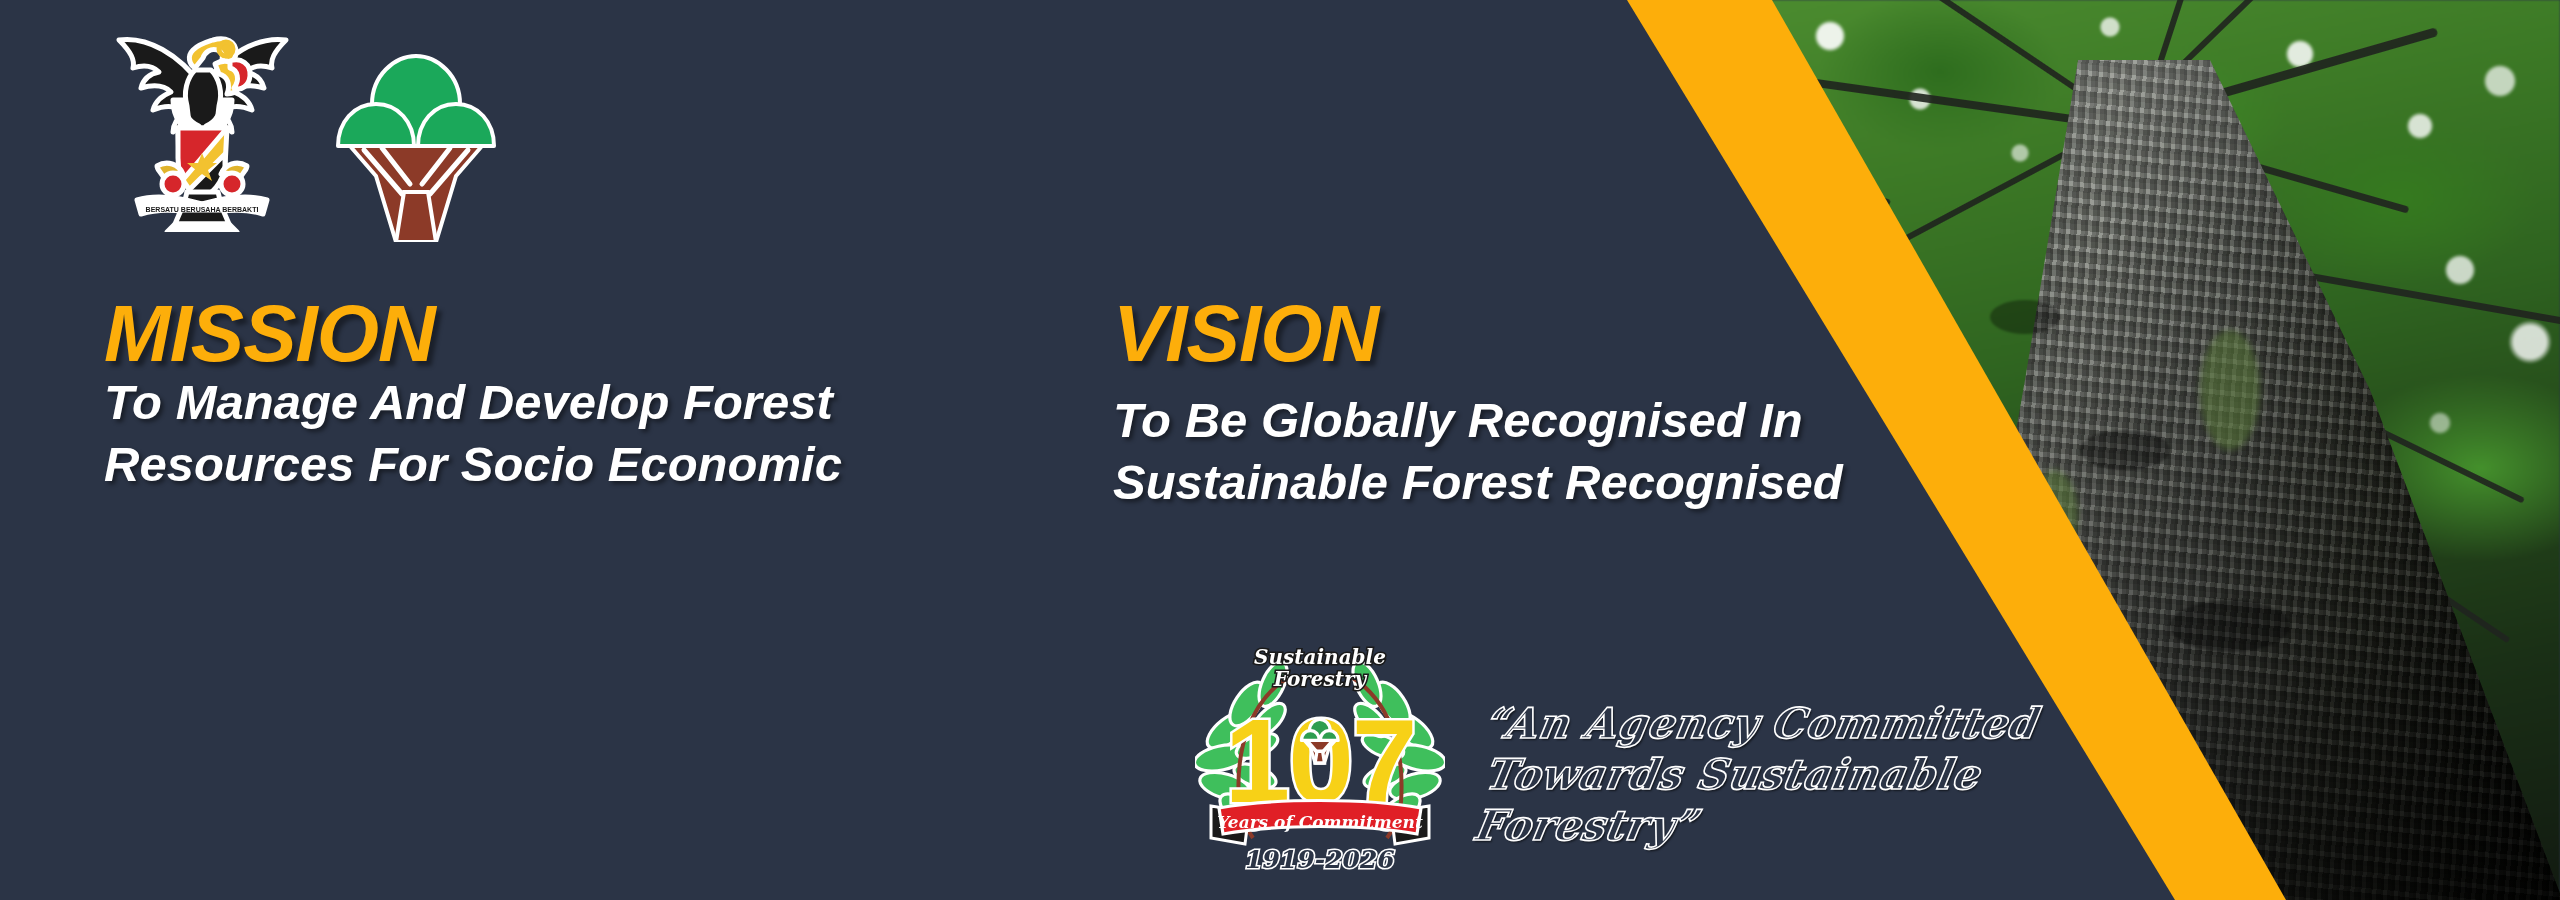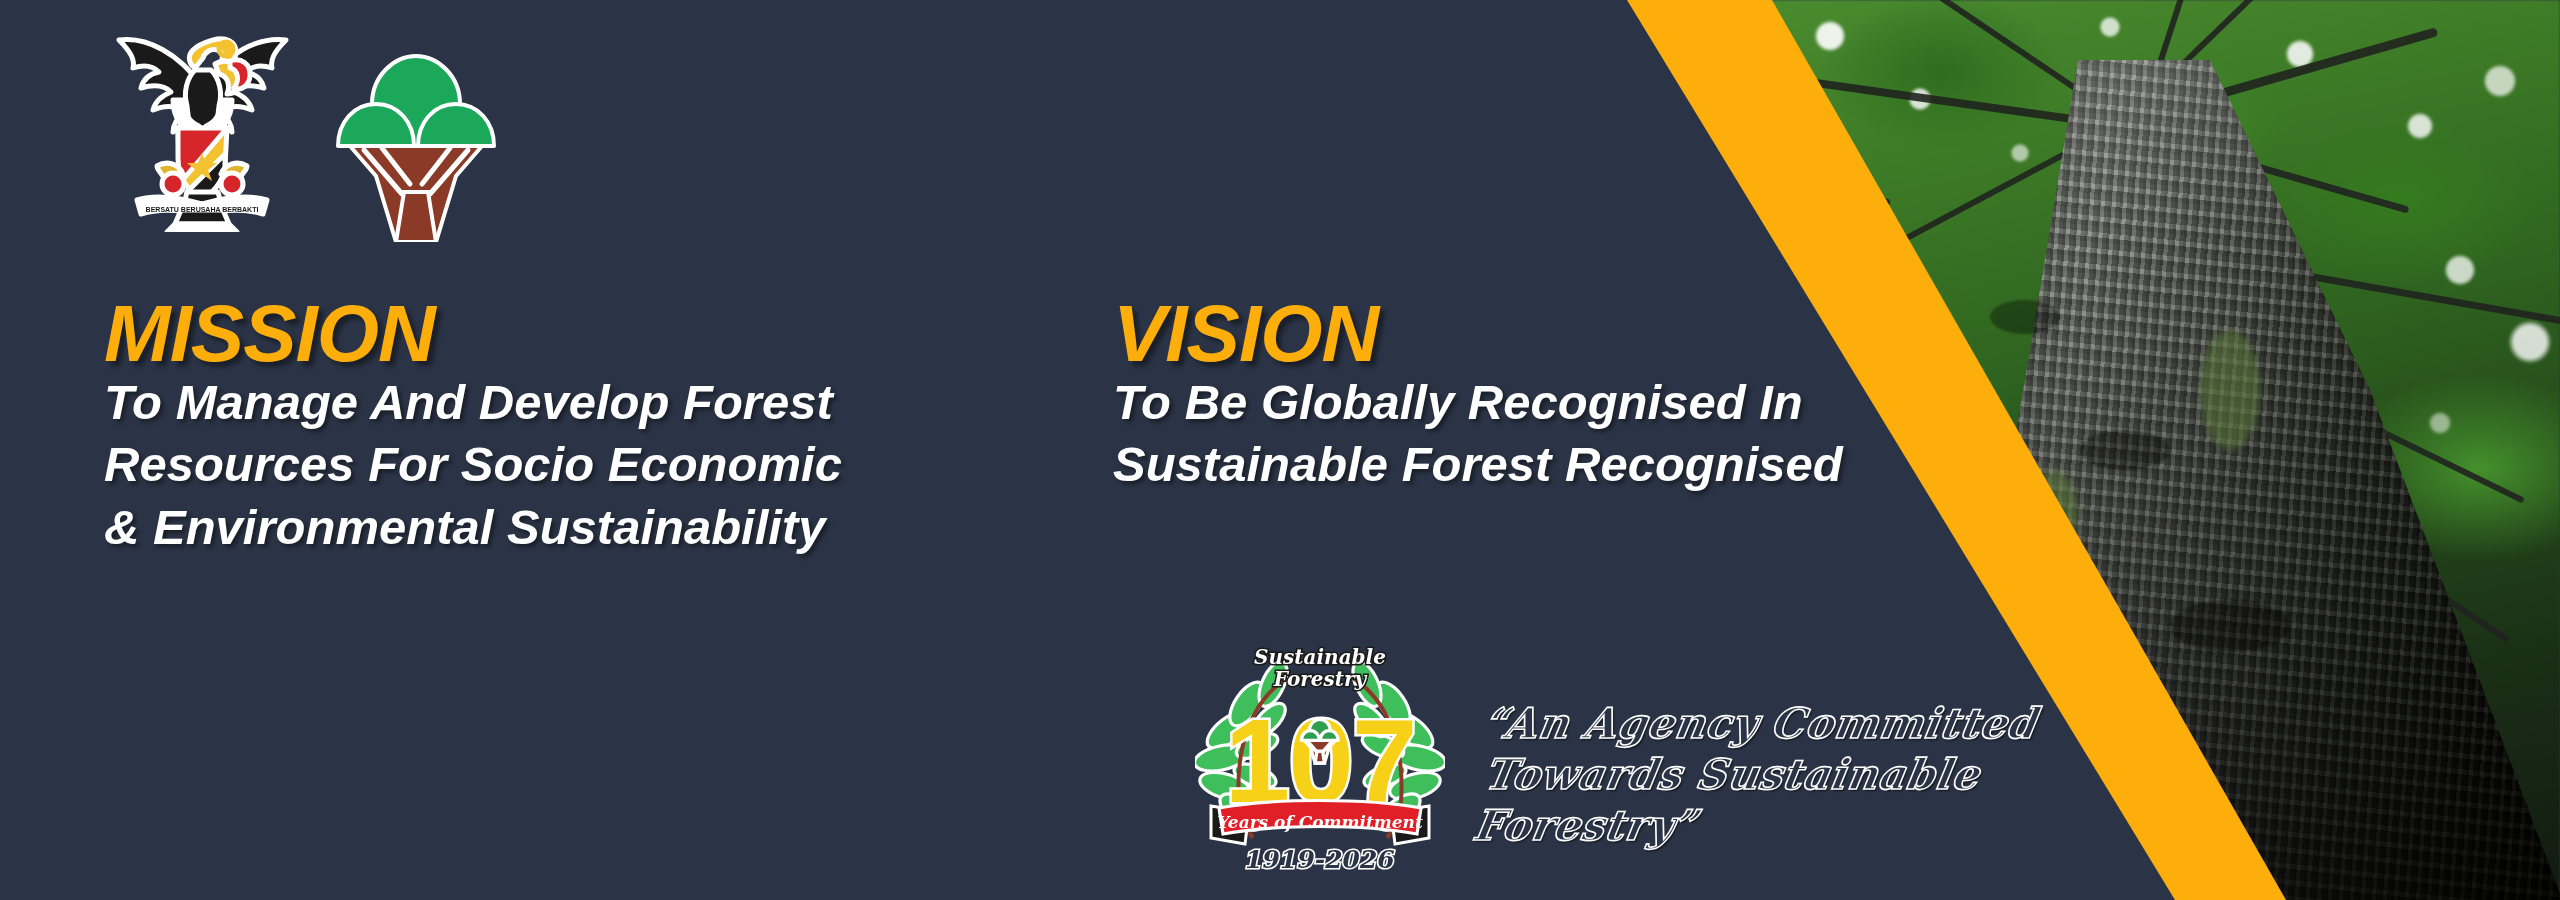--- a/index.html
+++ b/index.html
@@ -102,21 +102,21 @@
     color:#FDAE0A; letter-spacing:-1px; line-height:.94;
     text-shadow: 5px 5px 4px rgba(0,0,0,.40);
   }
   .body-line{
     font-size:49px; font-weight:bold; font-style:italic;
     color:#ffffff; line-height:1.27; white-space:nowrap;
     text-shadow: 3px 3px 4px rgba(0,0,0,.45);
     font-stretch:condensed;
   }
   .body-block{ }
-  .col-vision .body-block{ }
+  .col-vision .body-block{ margin-top:18px; }
 
   
   .anniv{ position:absolute; left:1195px; top:634px; width:250px; height:250px; }
 
   
   .tagline{
     position:absolute; left:1478px; top:698px;
     width:620px;
     font-family:"DejaVu Serif", serif;
     font-style:italic; font-weight:bold;
@@ -218,21 +218,20 @@
         </g>
         <path d="M68 150 L92 150 L100 200 L60 200 Z" fill="#8C3A28" stroke="#ffffff" stroke-width="4"></path>
       </svg>
     </div>
 
     <div class="col col-mission">
       <div class="heading">MISSION</div>
       <div class="body-block">
         <div class="body-line">To Manage And Develop Forest</div>
         <div class="body-line">Resources For Socio Economic</div>
-        <div class="body-line">&amp; Environmental Sustainability</div>
       </div>
     </div>
 
     <div class="col col-vision">
       <div class="heading">VISION</div>
       <div class="body-block">
         <div class="body-line">To Be Globally Recognised In</div>
         <div class="body-line">Sustainable Forest Recognised</div>
       </div>
     </div>

